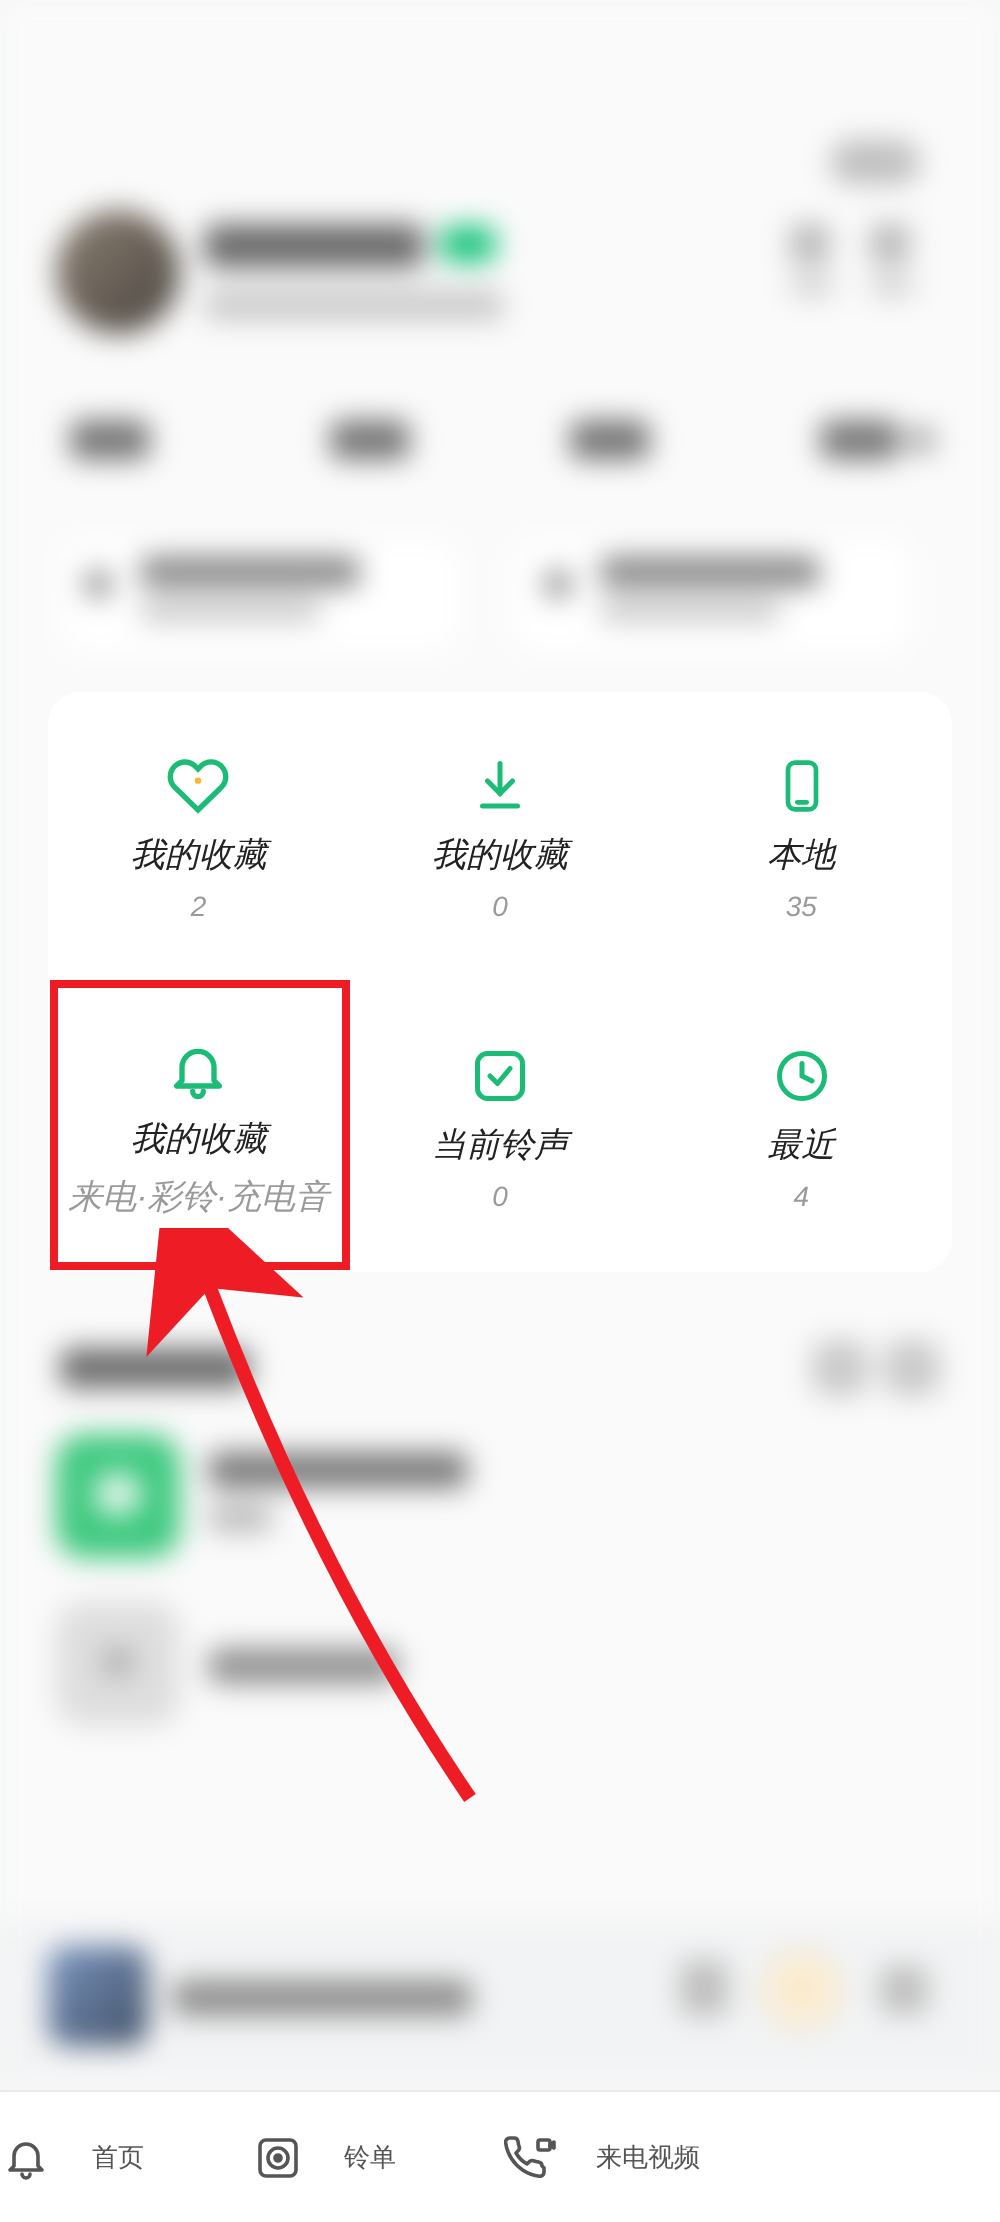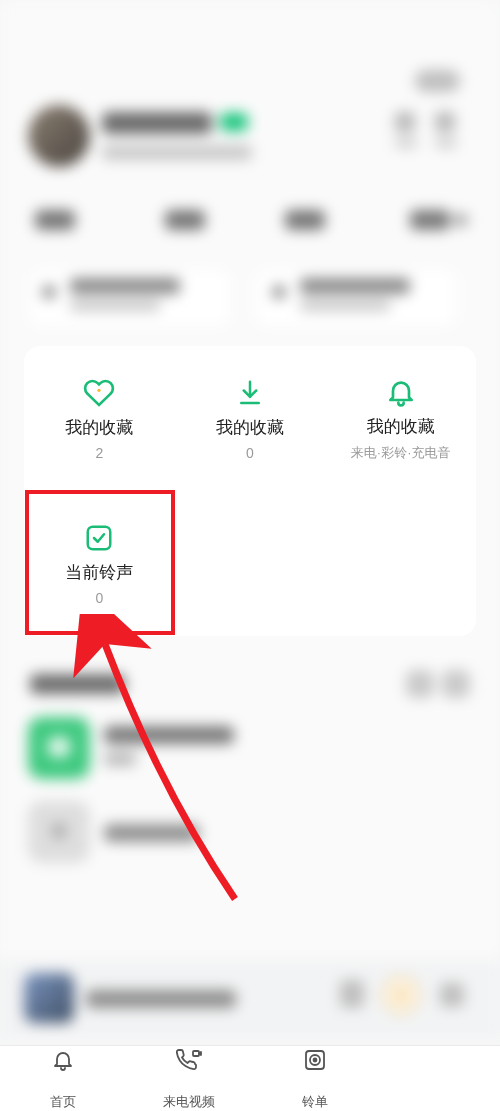--- a/index.html
+++ b/index.html
@@ -60,25 +60,26 @@
       grid-template-rows: 1fr 1fr;
       z-index: 5;
     }
     .grid-item {
       display: flex;
       flex-direction: column;
       align-items: center;
       justify-content: center;
       gap: 6px;
       position: relative;
+      font-style: italic;
     }
     .grid-item .icon { width: 34px; height: 34px; display:flex; align-items:center; justify-content:center; }
     .grid-item .label { font-size: 17px; color: #222; font-weight: 400; }
     .grid-item .sub { font-size: 14px; color: #9a9a9a; }
-    .grid-item .sub.tiny { font-size: 13px; white-space: nowrap; }
+    .grid-item .sub.tiny { font-size: 17px; white-space: nowrap; }
     .highlight {
       position:absolute;
       top:490px; left:25px;
       width:150px; height:145px;
       border:4px solid #ee1c25;
       z-index:6;
       pointer-events:none;
     }
 
     
@@ -107,21 +108,21 @@
     
     .bottom-nav {
       position:absolute; bottom:0; left:0; width:500px; height:66px;
       background:#fff;
       display:flex; align-items:center; justify-content:flex-start;
       border-top:1px solid #eaeaea;
       z-index:10;
     }
     .nav-item {
       width: 126px;
-      display:flex; flex-direction:column; align-items:center; gap:20px;
+      display:flex; flex-direction:row; align-items:center; gap:20px;
     }
     .nav-item .nicon { width:26px; height:26px; display:flex; align-items:center; justify-content:center;}
     .nav-item .nlabel { font-size:13px; color:#555; }
 
     
     .arrow-svg {
       position:absolute; top:614px; left:50px; width:200px; height:300px;
       z-index:7; pointer-events:none;
     }
   </style>
@@ -191,20 +192,30 @@
       <svg width="30" height="30" viewBox="0 0 24 24" fill="none" stroke="#1abc76" stroke-width="2" stroke-linecap="round">
         <path d="M12 3v12"></path>
           <path d="M7 10l5 5 5-5"></path>
           <path d="M5 20h14"></path>
       </svg>
     </span>
     <span class="label">我的收藏</span>
     <span class="sub">0</span>
   </div>
 
+  <div class="grid-item">
+    <span class="icon">
+      <svg width="28" height="30" viewBox="0 0 24 24" fill="none" stroke="#1abc76" stroke-width="2" stroke-linecap="round">
+        <rect x="6" y="2" width="12" height="20" rx="3"></rect>
+          <line x1="10" y1="19" x2="14" y2="19"></line>
+      </svg>
+    </span>
+    <span class="label">本地</span>
+    <span class="sub">35</span>
+  </div>
 
   <div class="grid-item">
     <span class="icon">
       <svg width="32" height="32" viewBox="0 0 24 24" fill="none" stroke="#1abc76" stroke-width="2" stroke-linecap="round" stroke-linejoin="round">
         <path d="M18 16v-5a6 6 0 1 0-12 0v5l-2 2h16z"></path>
           <path d="M10 20a2 2 0 0 0 4 0"></path>
       </svg>
     </span>
     <span class="label">我的收藏</span>
     <span class="sub tiny">来电·彩铃·充电音</span>
@@ -214,20 +225,30 @@
     <span class="icon">
       <svg width="30" height="30" viewBox="0 0 24 24" fill="none" stroke="#1abc76" stroke-width="2" stroke-linecap="round" stroke-linejoin="round">
         <rect x="3" y="3" width="18" height="18" rx="4"></rect>
           <path d="M8 12l3 3 5-6"></path>
       </svg>
     </span>
     <span class="label">当前铃声</span>
     <span class="sub">0</span>
   </div>
 
+  <div class="grid-item">
+    <span class="icon">
+      <svg width="30" height="30" viewBox="0 0 24 24" fill="none" stroke="#1abc76" stroke-width="2" stroke-linecap="round">
+        <circle cx="12" cy="12" r="9"></circle>
+          <path d="M12 7v5l4 2"></path>
+      </svg>
+    </span>
+    <span class="label">最近</span>
+    <span class="sub">4</span>
+  </div>
 </div>
 
 <div class="highlight"></div>
 
 <svg class="arrow-svg" viewBox="0 0 200 300">
   <defs>
     <marker id="ah" markerWidth="12" markerHeight="12" refX="3" refY="6" orient="auto">
       <path d="M0,0 L12,6 L0,12 L3,6 z" fill="#ee1c25"></path>
     </marker>
   </defs>
@@ -239,31 +260,31 @@
     <span class="nicon">
       <svg width="24" height="24" viewBox="0 0 24 24" fill="none" stroke="#555" stroke-width="1.8" stroke-linecap="round" stroke-linejoin="round">
         <path d="M18 16v-5a6 6 0 1 0-12 0v5l-2 2h16z"></path>
           <path d="M10 20a2 2 0 0 0 4 0"></path>
       </svg>
     </span>
     <span class="nlabel">首页</span>
   </div>
   <div class="nav-item">
     <span class="nicon">
+      <svg width="24" height="24" viewBox="0 0 24 24" fill="none" stroke="#555" stroke-width="1.8">
+        <rect x="3" y="3" width="18" height="18" rx="3"></rect>
+          <circle cx="12" cy="12" r="5"></circle>
+          <circle cx="12" cy="12" r="1.5" fill="#555"></circle>
+      </svg>
+    </span>
+    <span class="nlabel">铃单</span>
+  </div>
+  <div class="nav-item">
+    <span class="nicon">
       <svg width="26" height="24" viewBox="0 0 26 24" fill="none" stroke="#555" stroke-width="1.8" stroke-linecap="round" stroke-linejoin="round">
         <path d="M20 16.9v2.2a2 2 0 0 1-2.2 2 19 19 0 0 1-8.3-3 18.7 18.7 0 0 1-5.7-5.7 19 19 0 0 1-3-8.3A2 2 0 0 1 2.8 2h2.2a2 2 0 0 1 2 1.7c.1.9.3 1.8.6 2.6a2 2 0 0 1-.5 2.1L6 9.5a15 15 0 0 0 5.5 5.5l1.1-1.1a2 2 0 0 1 2.1-.5c.8.3 1.7.5 2.6.6a2 2 0 0 1 1.7 2z"></path>
         <rect x="17" y="3" width="6" height="5" rx="1"></rect>
           <path d="M25 4l-2 1.5 2 1.5z" fill="#555"></path>
       </svg>
     </span>
     <span class="nlabel">来电视频</span>
   </div>
-  <div class="nav-item">
-    <span class="nicon">
-      <svg width="24" height="24" viewBox="0 0 24 24" fill="none" stroke="#555" stroke-width="1.8">
-        <rect x="3" y="3" width="18" height="18" rx="3"></rect>
-          <circle cx="12" cy="12" r="5"></circle>
-          <circle cx="12" cy="12" r="1.5" fill="#555"></circle>
-      </svg>
-    </span>
-    <span class="nlabel">铃单</span>
-  </div>
 </div>
 
 </body></html>

